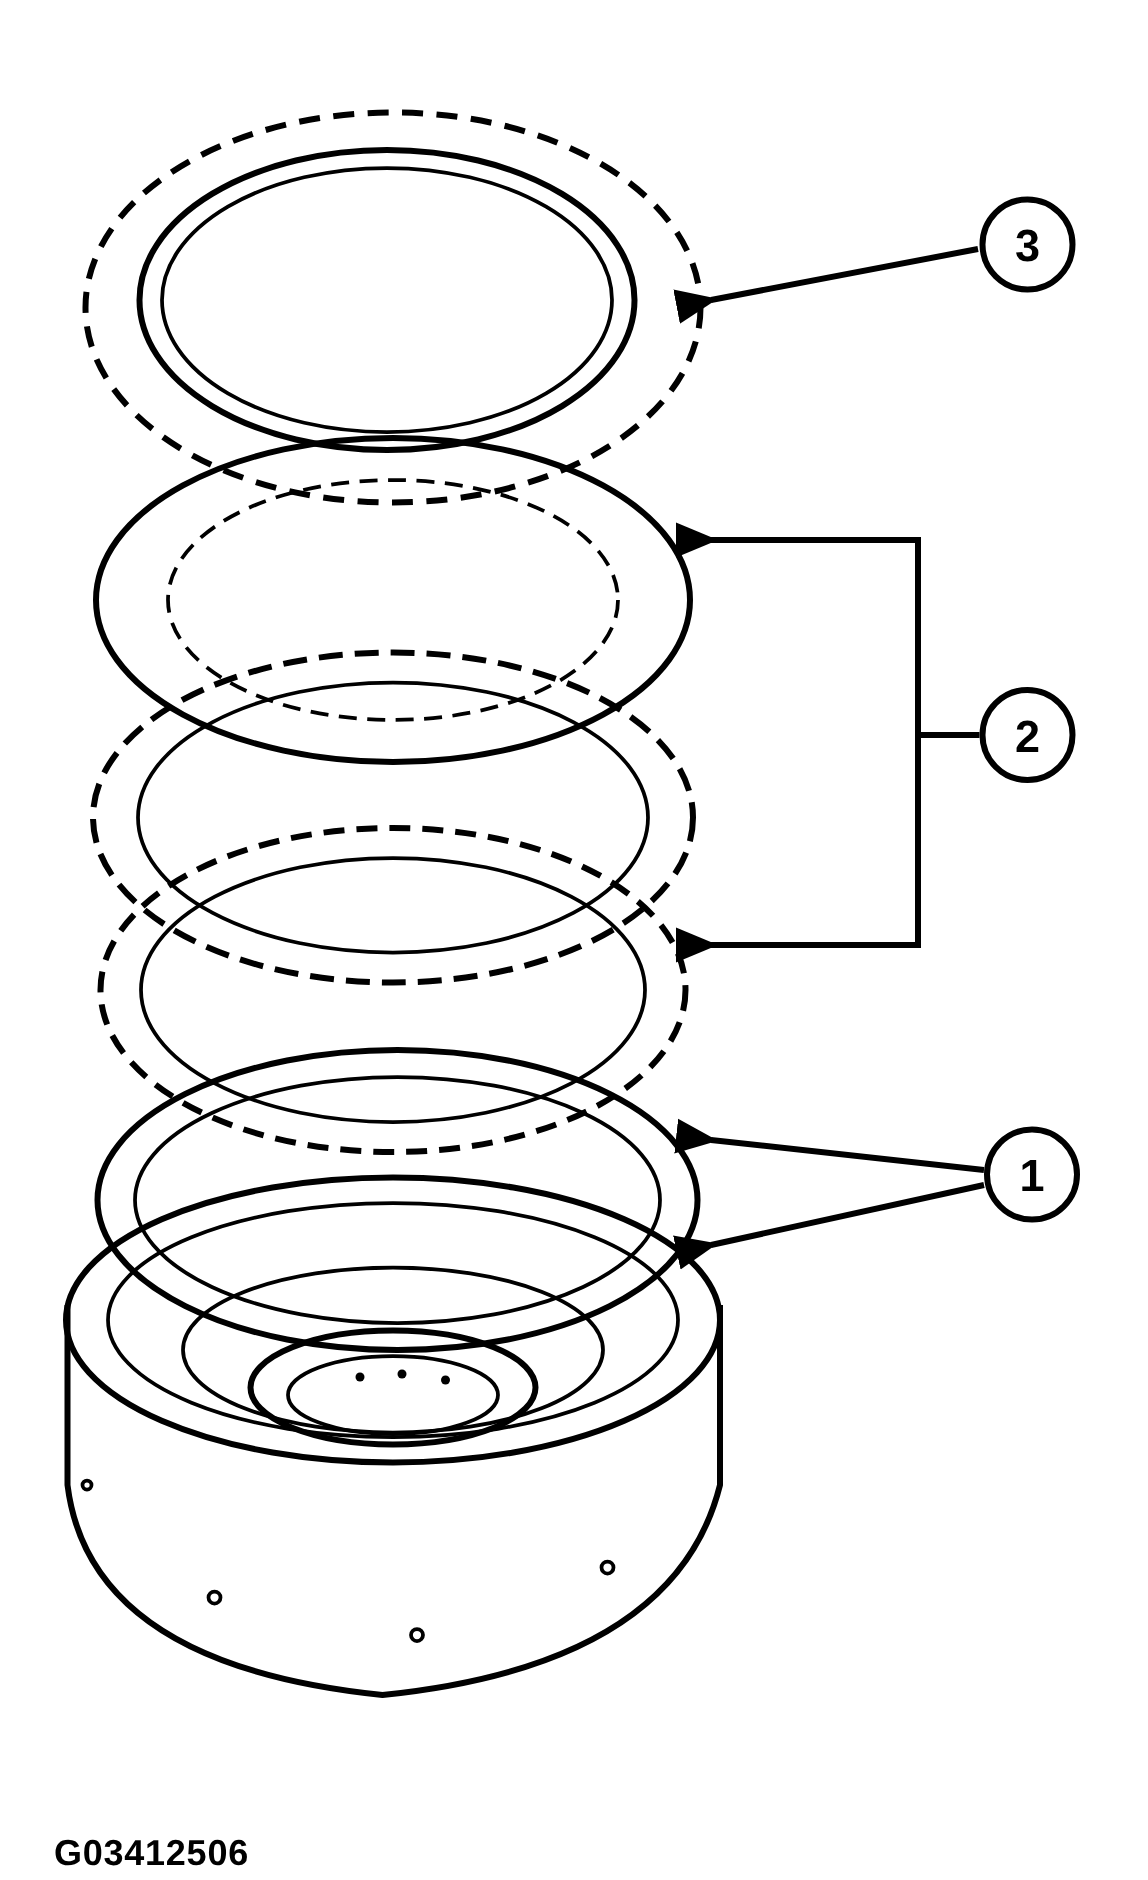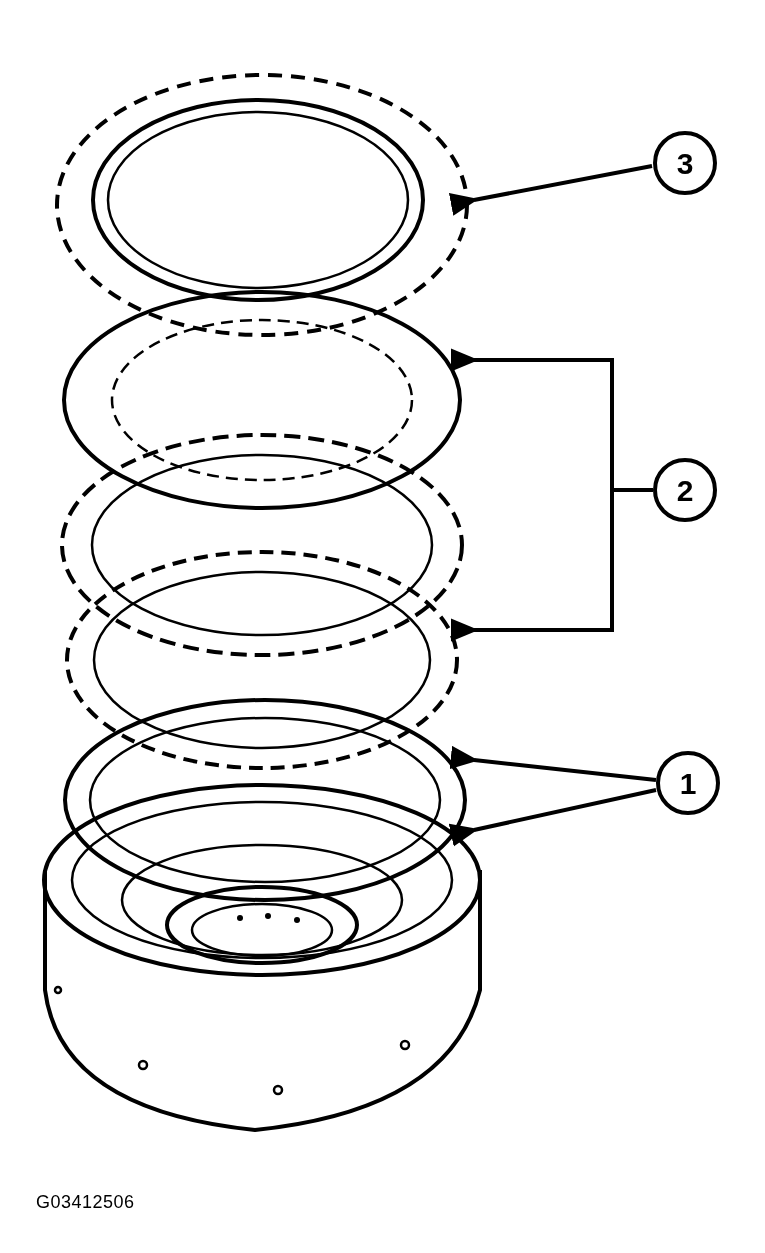--- a/index.html
+++ b/index.html
@@ -4,21 +4,21 @@
 <style>
   html, body { margin:0; padding:0; background:#ffffff; }
   body { width:765px; height:1253px; position:relative; overflow:hidden;
          font-family:"Liberation Sans", sans-serif; }
   #diagram { position:absolute; left:0; top:0; width:765px; height:1253px; }
   .callout-circle { fill:#fff; stroke:#000; stroke-width:4; }
   .callout-num { font-family:"Liberation Sans", sans-serif; font-weight:bold; font-size:30px; fill:#000; }
   .leader { stroke:#000; stroke-width:4; fill:none; }
   .part { fill:none; stroke:#000; stroke-width:4; stroke-linejoin:round; }
   .part-thin { fill:none; stroke:#000; stroke-width:2.5; }
-  #fig-id { position:absolute; left:36px; top:1192px; font-size:18px; font-weight:normal; color:#000; letter-spacing:0.5px; }
+  #fig-id { position:absolute; left:36px; top:1222px; font-size:24px; font-weight:bold; color:#000; letter-spacing:0.5px; }
 </style>
 </head>
 <body>
 
 <svg id="diagram" viewBox="0 0 765 1253" xmlns="http://www.w3.org/2000/svg">
   <defs>
     <marker id="arrow" viewBox="0 0 12 10" refX="2" refY="5" markerWidth="7" markerHeight="6" orient="auto-start-reverse">
       <path d="M12,0 L0,5 L12,10 z" fill="#000"></path>
     </marker>
   </defs>

